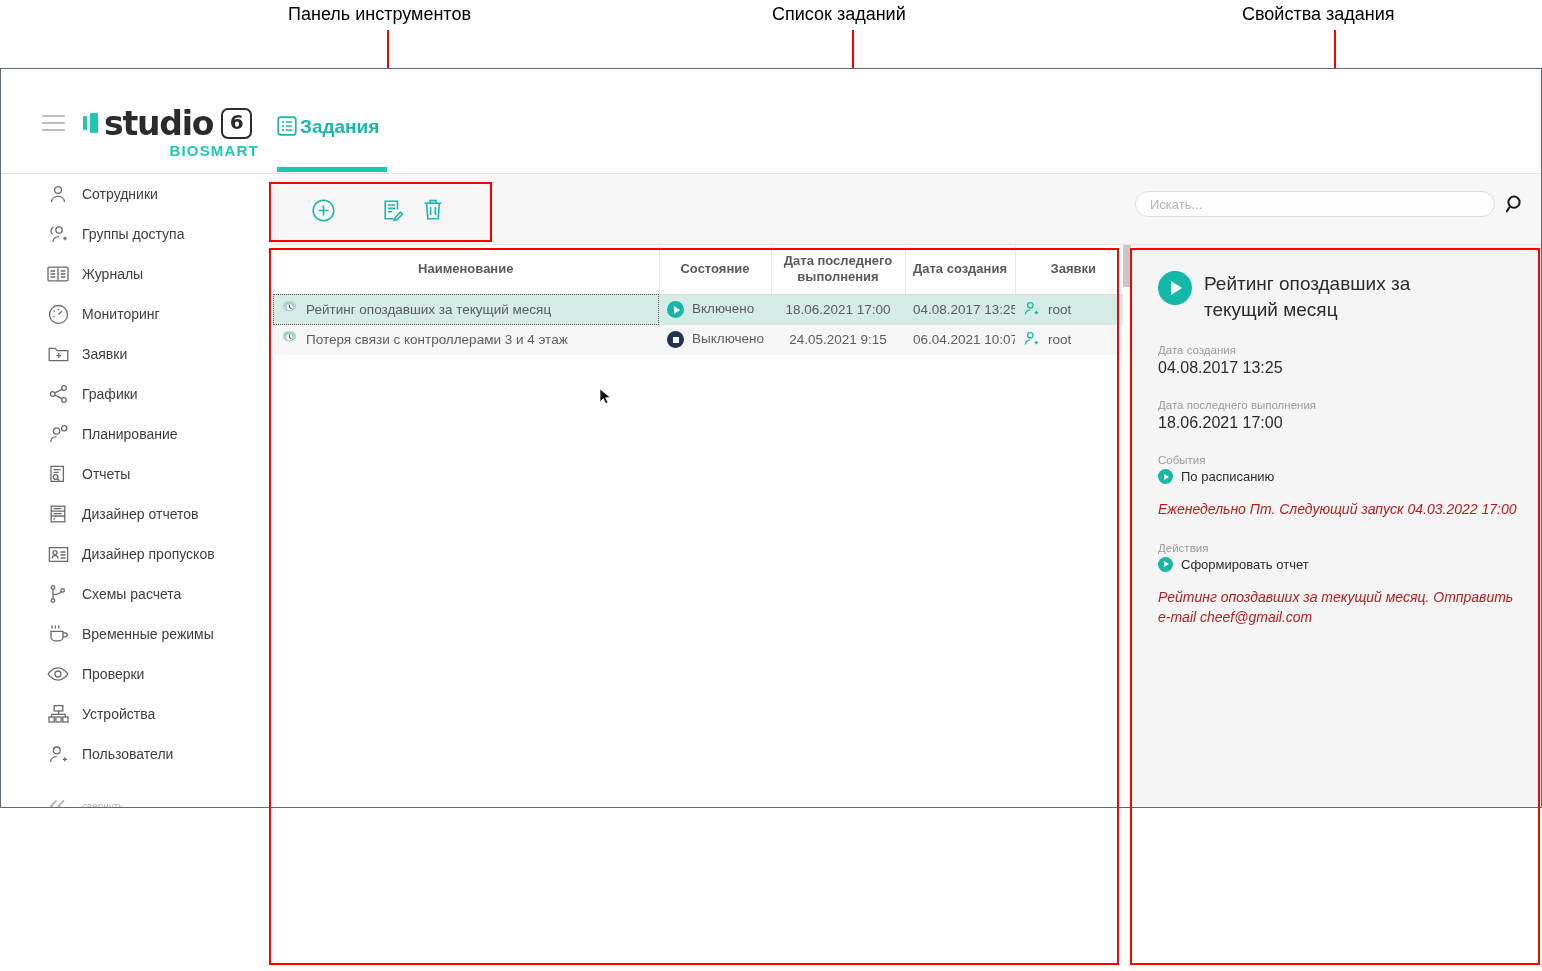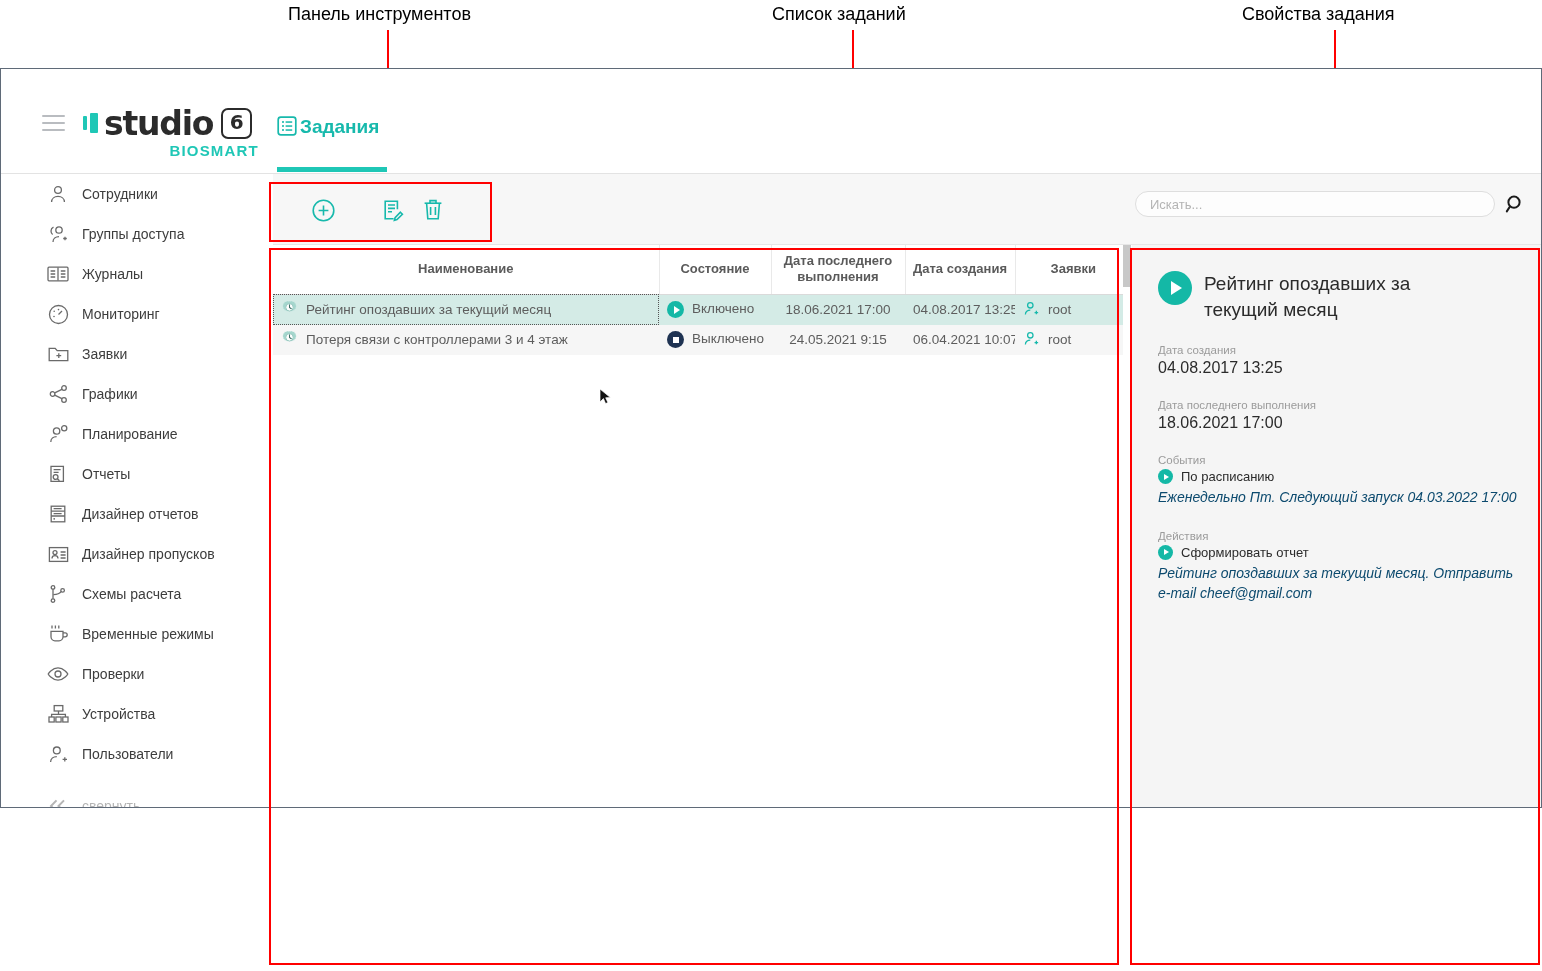--- a/index.html
+++ b/index.html
@@ -213,21 +213,21 @@
 
   #nav-collapse, #nav-support {
     display: flex;
     align-items: center;
     height: 40px;
     padding-left: 38px;
     gap: 13px;
     cursor: pointer;
   }
   #nav-collapse .nav-label, #nav-support .nav-label {
-    font-size: 14px;
+    font-size: 10px;
     color: #b5b5b5;
     font-family: "Liberation Sans", sans-serif;
   }
 
   
   #content {
     position: absolute;
     left: 272px;
     top: 105px;
     right: 0;
@@ -420,24 +420,24 @@
     gap: 8px;
     margin-top: 2px;
   }
   .prop-entry-title {
     font-size: 13px;
     color: #2b2b2b;
     font-family: "Liberation Sans", sans-serif;
   }
   .prop-desc {
     font-size: 14px;
-    color: #0c4a6e;
+    color: #b91c1c;
     font-style: italic;
     line-height: 1.45;
-    margin-top: 3px;
+    margin-top: 15px;
     font-family: "Liberation Sans", sans-serif;
   }
 
   .dot-play {
     width: 15px; height: 15px;
     border-radius: 50%;
     background: #14b8a6;
     display: inline-flex;
     align-items: center;
     justify-content: center;

